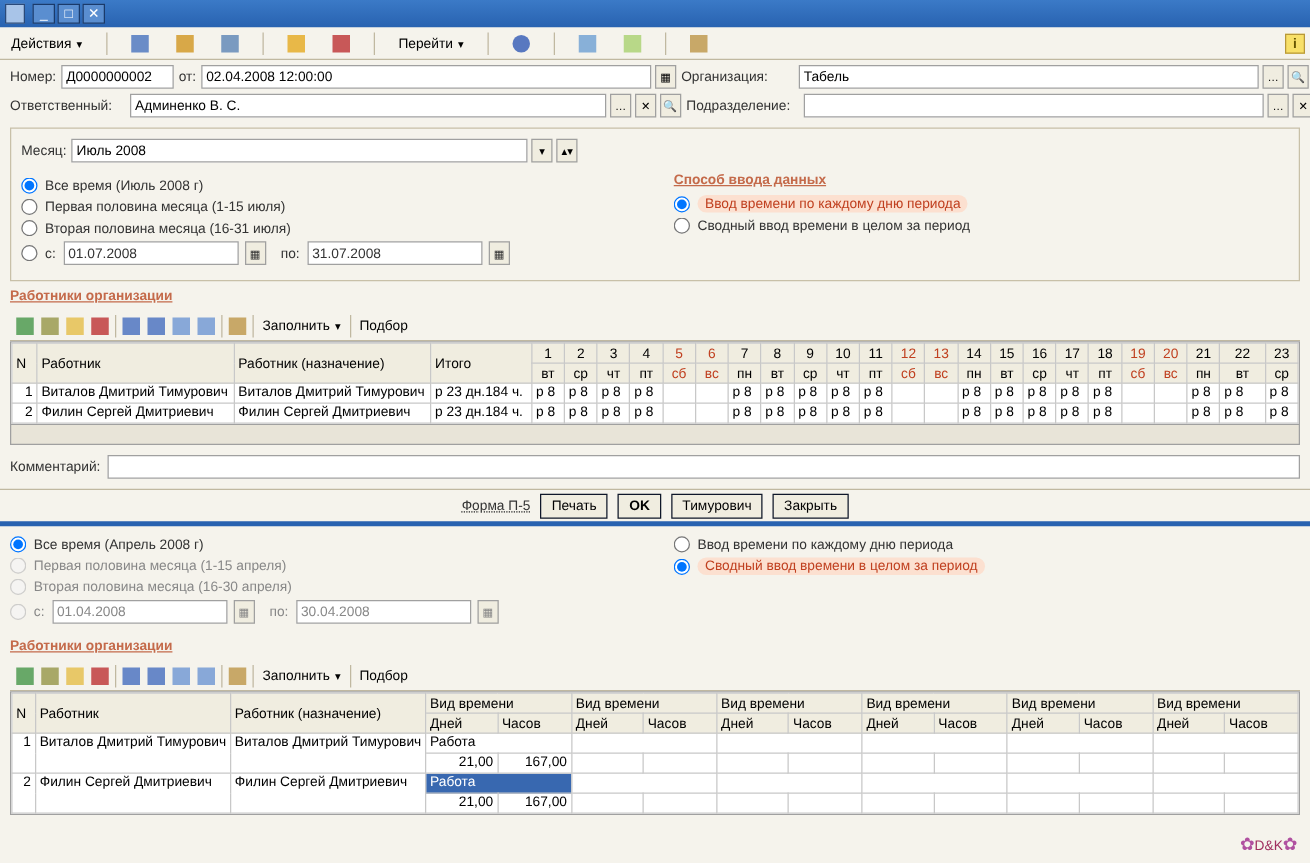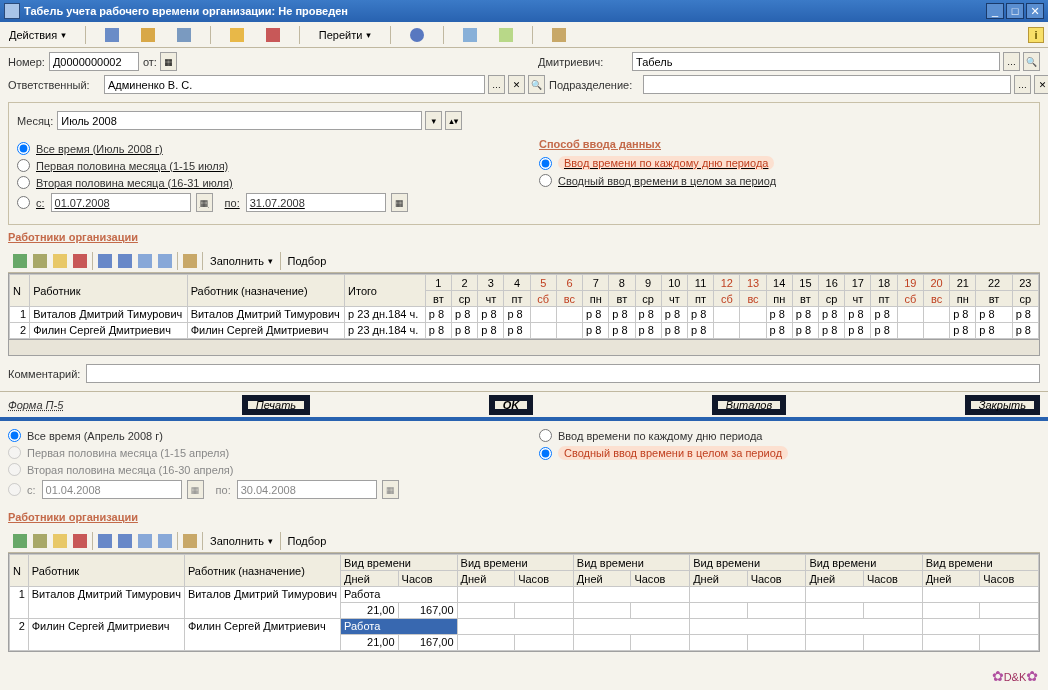--- a/index.html
+++ b/index.html
@@ -41,35 +41,34 @@
 .grid { border: 1px solid #a0a0a0; background: #fff; overflow-x: auto; }
 .grid table { border-collapse: collapse; width: 100%; }
 .grid th, .grid td { border: 1px solid #c8c8c8; padding: 1px 3px; font-size: 11px; white-space: nowrap; text-align: left; height: 16px; }
 .grid th { background: #f0ede0; font-weight: normal; }
 .grid th.day { text-align: center; }
 .grid td { vertical-align: top; }
 .weekend { color: #c04020; }
 .scroll-stub { height: 16px; background: #e8e4d8; border: 1px solid #a0a0a0; border-top: none; }
 .comment-row { display: flex; align-items: center; gap: 6px; padding: 4px 8px 8px 8px; }
 .comment-row .fld { flex: 1; }
-.footer-bar { background: #f5f3ec; border-top: 1px solid #c0b8a0; height: 26px; display: flex; align-items: center; justify-content: space-between; gap: 8px; padding: 0 8px; font-style: italic; }
-.foot-btn { height: 20px; padding: 0 8px; border: 6px solid #0f172a; background: #f0ede0; cursor: pointer; display: flex; align-items: center; }
+.footer-bar { background: #f5f3ec; border-top: 1px solid #c0b8a0; height: 26px; display: flex; align-items: center; justify-content: center; gap: 8px; padding: 0 8px; }
+.foot-btn { height: 20px; padding: 0 8px; border: 1px solid #0f172a; background: #f0ede0; cursor: pointer; display: flex; align-items: center; }
 .blue-line { height: 4px; background: #2862b0; }
 .second-form { padding: 4px 8px; }
 .grid2 th, .grid2 td { font-size: 11px; }
 .sel-cell { background: #3868b0; color: #fff; }
 .logo-box { position: absolute; right: 10px; bottom: 4px; font-family: cursive; font-size: 20px; color: #a03060; pointer-events:none; }
 .logo-box .deco { font-size: 14px; color: #b050a0; }
 </style>
 </head>
 <body>
 
 <div class="titlebar">
   <div class="titlebar-icon"></div>
-  <div class="titlebar-text">Табель учета рабочего времени организации: Не проведен</div>
   <div class="titlebar-btn">_</div>
   <div class="titlebar-btn">□</div>
   <div class="titlebar-btn">✕</div>
 </div>
 
 <div class="toolbar">
   <div class="tb-btn">
       <span>Действия</span>
       <span class="dd">▾</span>
     </div>
@@ -113,24 +112,25 @@
   <div style="flex:1"></div>
   <div class="ico-info">i</div>
 </div>
 
 <div class="form-area">
   <div class="form-row" style="justify-content: space-between;">
     <div style="display:flex;align-items:center;gap:4px;">
       <span class="lbl">Номер:</span>
       <div class="fld" style="width:90px">Д0000000002</div>
       <span class="lbl">от:</span>
+      <div class="fld" style="width:360px">02.04.2008 12:00:00</div>
       <div class="fld-btn">▦</div>
     </div>
     <div style="display:flex;align-items:center;gap:4px;">
-      <span class="lbl" style="width:90px">Дмитриевич:</span>
+      <span class="lbl" style="width:90px">Организация:</span>
       <div class="fld" style="width:368px">Табель</div>
       <div class="fld-btn">…</div>
       <div class="fld-btn">🔍</div>
     </div>
   </div>
   <div class="form-row" style="justify-content: space-between;">
     <div style="display:flex;align-items:center;gap:4px;">
       <span class="lbl" style="width:92px">Ответственный:</span>
       <div class="fld" style="width:381px">Админенко В. С.</div>
       <div class="fld-btn">…</div>
@@ -146,21 +146,21 @@
   </div>
 </div>
 
 <div class="panel">
   <div class="form-row">
     <span class="lbl">Месяц:</span>
     <div class="fld" style="width:365px">Июль 2008</div>
     <div class="fld-btn">▾</div>
     <div class="fld-btn">▴▾</div>
   </div>
-  <div class="two-col" style="margin-top:8px;text-decoration:underline;">
+  <div class="two-col" style="margin-top:8px;">
     <div class="col">
       <label class="radio-row">
           <input type="radio" name="p1" checked="" style="">
           <span>Все время (Июль 2008 г)</span>
         </label>
       <label class="radio-row">
           <input type="radio" name="p1" style="">
           <span>Первая половина месяца (1-15 июля)</span>
         </label>
       <label class="radio-row">
@@ -361,21 +361,21 @@
 
 <div class="footer-bar">
   <span class="lbl" style="text-decoration: underline dotted;">Форма П-5</span>
   <div class="foot-btn">
       <span>Печать</span>
     </div>
   <div class="foot-btn" style="font-weight:bold">
       <span>OK</span>
     </div>
   <div class="foot-btn">
-      <span>Виталов</span>
+      <span>Тимурович</span>
     </div>
   <div class="foot-btn">
       <span>Закрыть</span>
     </div>
 </div>
 
 <div class="blue-line"></div>
 
 <div class="second-form">
   <div class="two-col">

